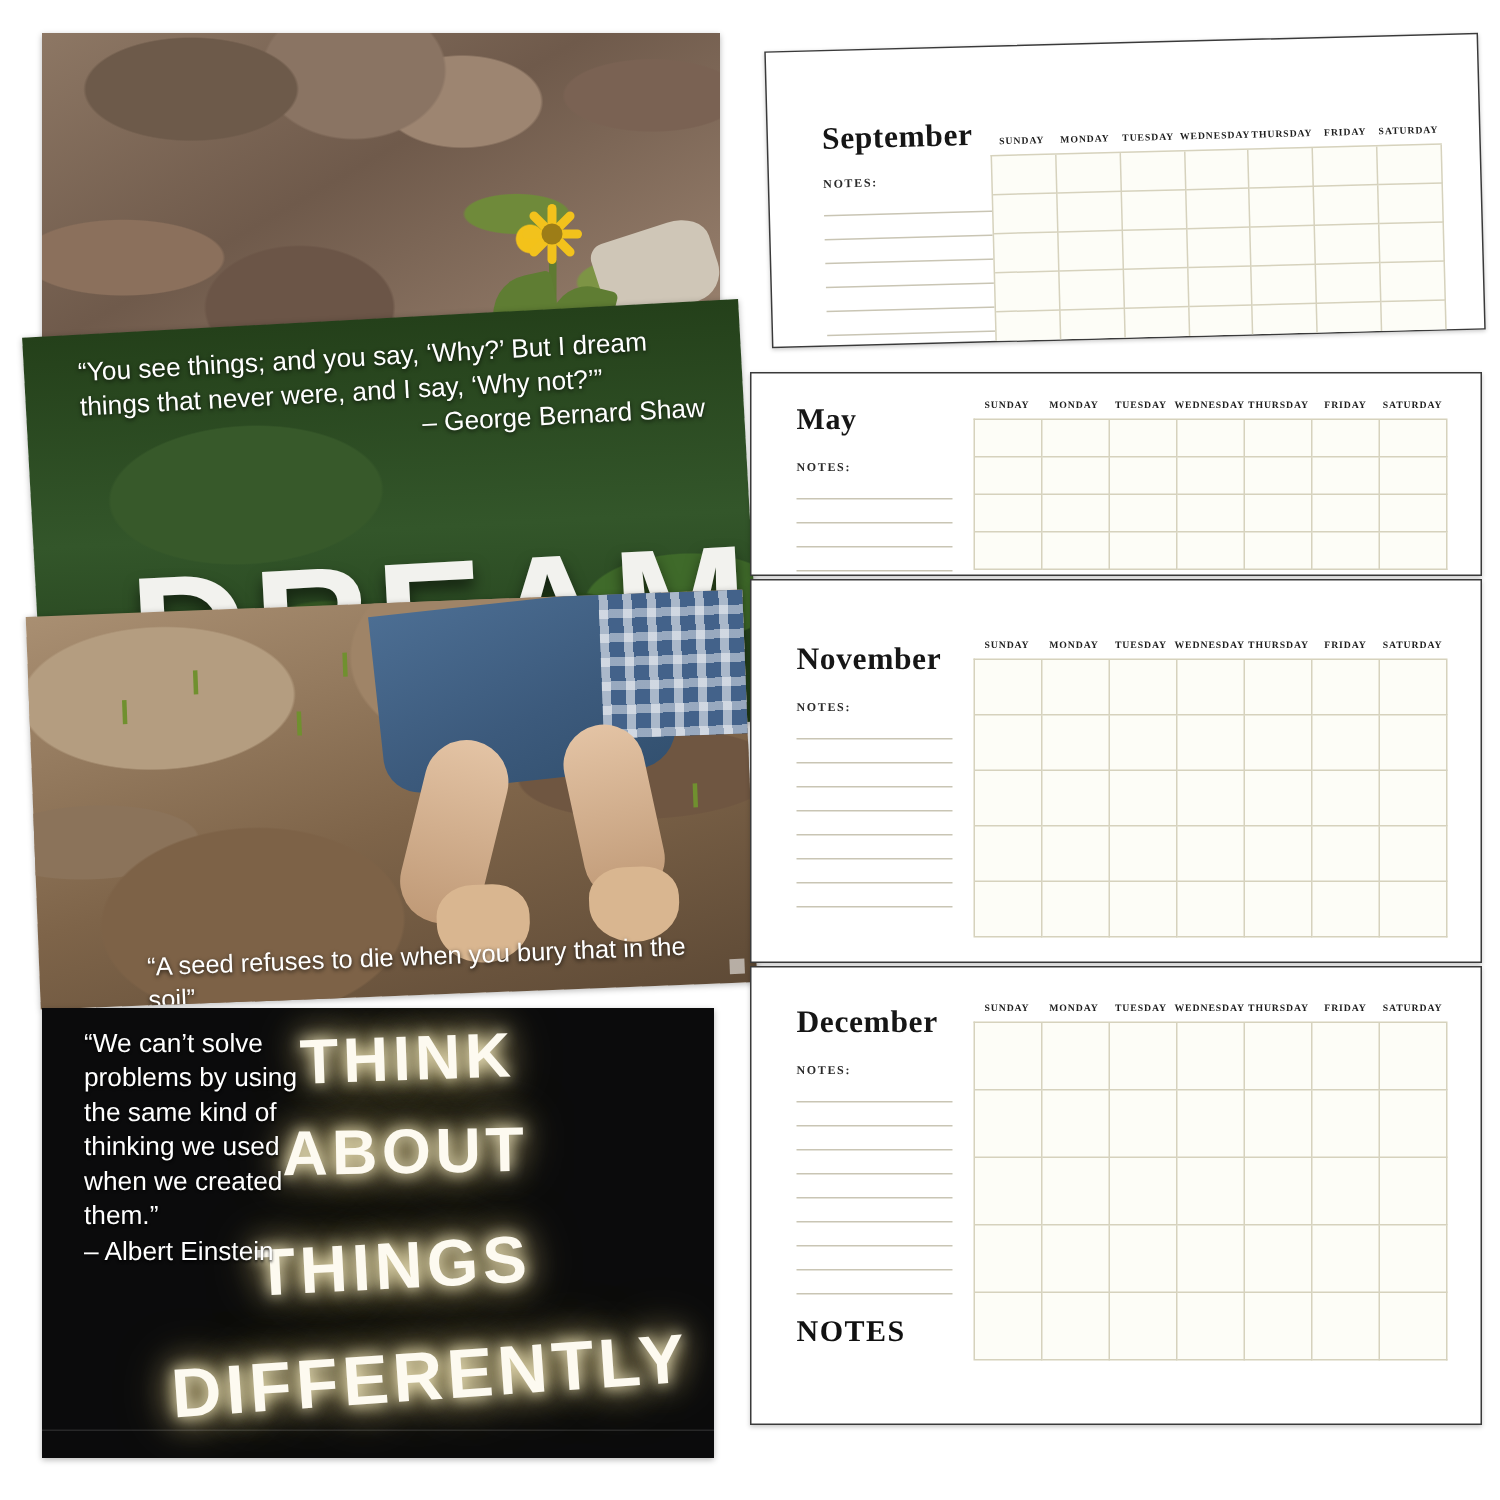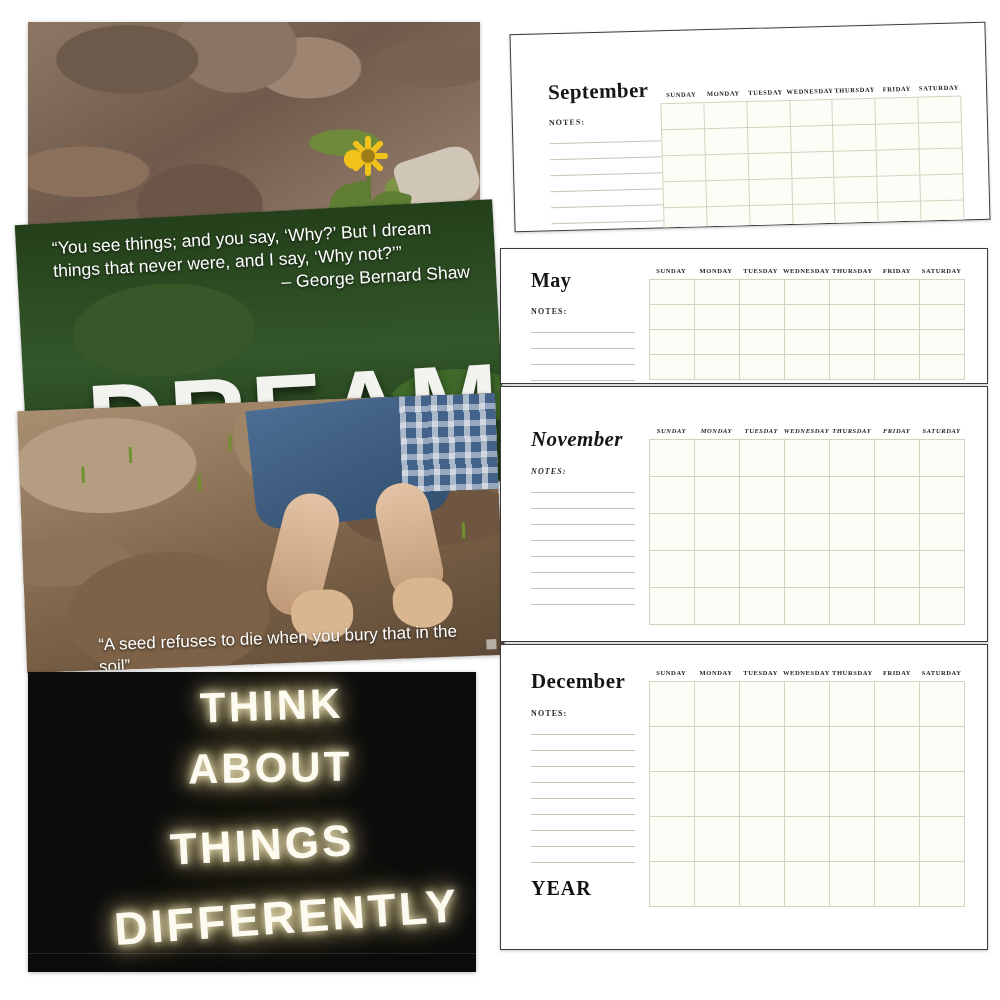--- a/index.html
+++ b/index.html
@@ -239,21 +239,21 @@
     overflow: hidden;
   }
   #page-september {
     left: 512px;
     top: 28px;
     width: 474px;
     height: 196px;
     transform: rotate(-1.5deg);
   }
   #page-october  { left: 500px; top: 248px; width: 486px; height: 134px; }
-  #page-november { left: 500px; top: 386px; width: 486px; height: 254px; font-style: italic; }
+  #page-november { left: 500px; top: 386px; width: 486px; height: 254px; }
   #page-december { left: 500px; top: 644px; width: 486px; height: 304px; }
 
   .cal-month {
     position: absolute;
     font-family: "Liberation Serif", serif;
     font-weight: bold;
     color: #161616;
     letter-spacing: 0.4px;
   }
   .cal-notes-label {
@@ -348,20 +348,24 @@
   <div class="quote-overlay">“A seed refuses to die when you bury that in the soil”</div>
   <div class="wm"></div>
 </div>
 
 <div class="photo-card" id="card-neon">
   <div class="neon-text nl1">THINK</div>
   <div class="neon-text nl2">ABOUT</div>
   <div class="neon-text nl3">THINGS</div>
   <div class="neon-text nl4">DIFFERENTLY</div>
   <div class="wire"></div>
+  <div class="quote-overlay">
+    <span>“We can’t solve problems by using the same kind of thinking we used when we created them.”</span><br>
+    <span>– Albert Einstein</span>
+  </div>
 </div>
 
 <div class="cal-page" id="page-september">
   <div class="cal-month" style="left:36px; top:46px; font-size:21px;">September</div>
   <div class="cal-notes-label" style="left:36px; top:84px;">NOTES:</div>
   <div class="notes-lines" style="left:36px; top:94px; width:190px;">
     <i></i>
       <i></i>
       <i></i>
       <i></i>
@@ -536,21 +540,21 @@
     <i></i>
       <i></i>
       <i></i>
       <i></i>
       <i></i>
       <i></i>
       <i></i>
       <i></i>
       <i></i>
   </div>
-  <div class="year-label" style="left:30px; top:232px; font-size:20px;">YEAR</div>
+  <div class="year-label" style="left:30px; top:232px; font-size:20px;">NOTES</div>
   <div class="dow-row" style="left:148px; top:24px; width:315px;">
     <span style="flex:1">SUNDAY</span>
     <span style="flex:1">MONDAY</span>
     <span style="flex:1">TUESDAY</span>
     <span style="flex:1">WEDNESDAY</span>
     <span style="flex:1">THURSDAY</span>
     <span style="flex:1">FRIDAY</span>
     <span style="flex:1">SATURDAY</span>
   </div>
   <div class="grid" style="left:148px; top:36px; width:315px; grid-auto-rows:45px;">

